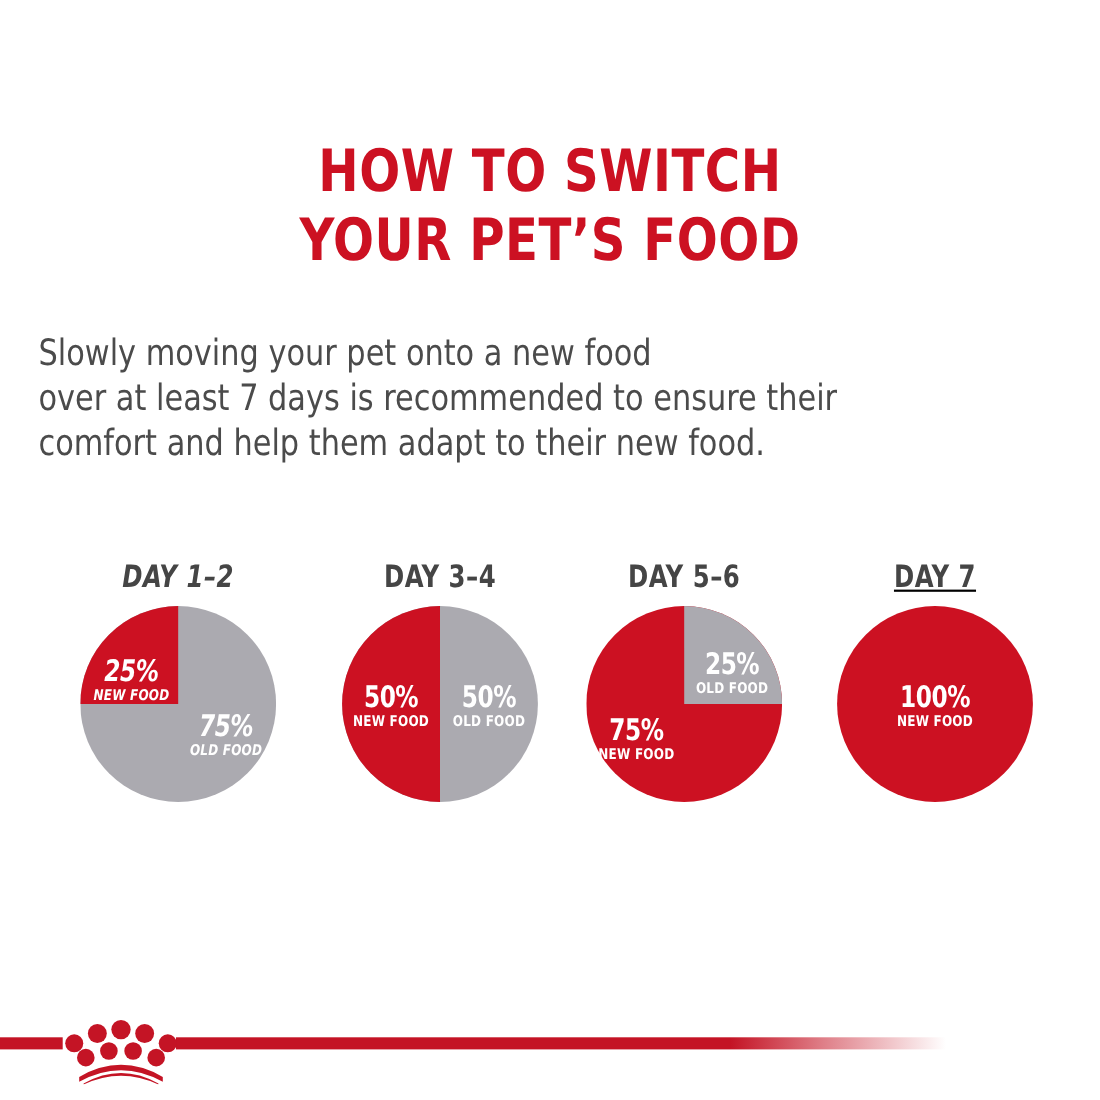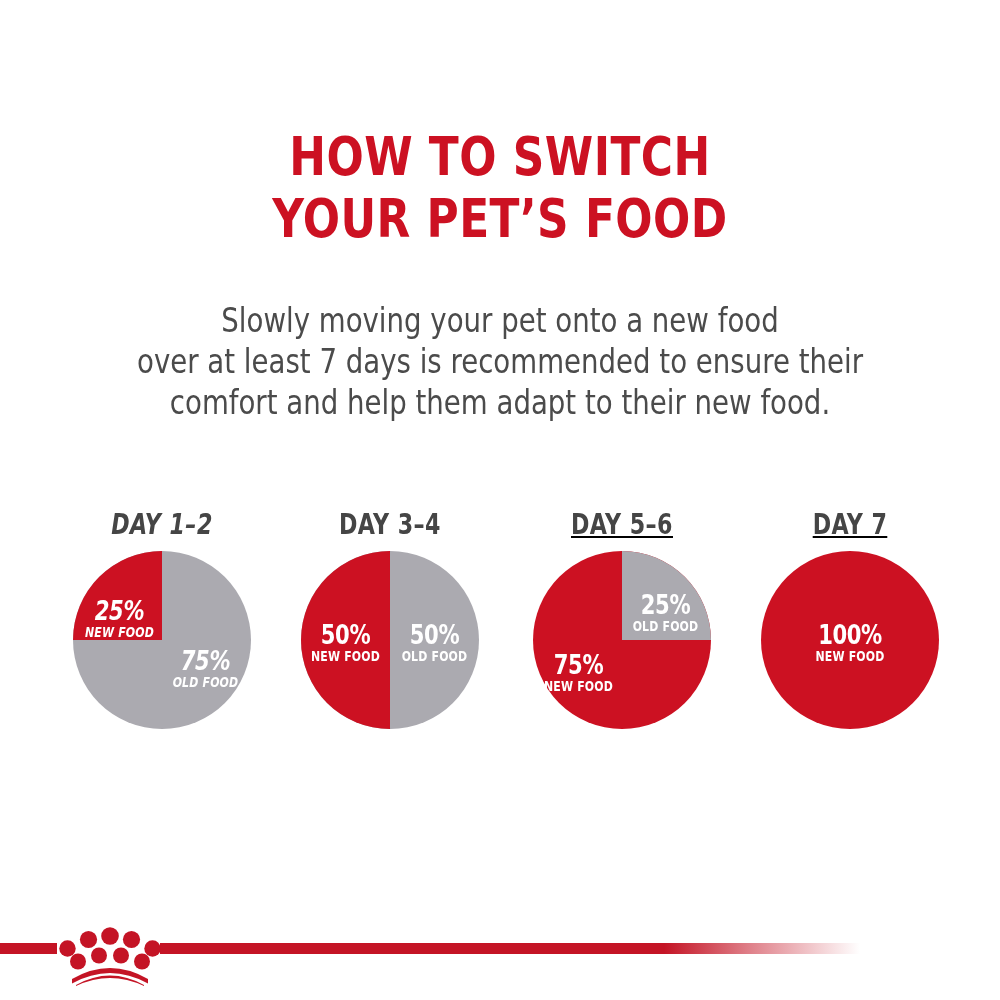--- a/index.html
+++ b/index.html
@@ -40,21 +40,21 @@
     transform-origin: center center;
     white-space: nowrap;
   }
 
   
   .body-block {
     position: absolute;
     top: 300px;
     left: 0;
     width: 1000px;
-    text-align: center;
+    text-align: left;
   }
   .body-line {
     display: block;
     color: #4b4b4b;
     font-family: "DejaVu Sans Condensed", "Liberation Sans Narrow", "Liberation Sans", sans-serif;
     font-weight: normal;
     font-size: 33px;
     line-height: 41px;
     letter-spacing: 0px;
     transform: scaleX(0.93);
@@ -71,22 +71,22 @@
     height: 250px;
   }
   .chart-cell {
     position: absolute;
     top: 0;
     width: 230px;
     height: 250px;
     text-align: center;
   }
   .chart-cell.c0 { left: 47px; font-style: italic; }
-  .chart-cell.c1 { left: 275px; }
-  .chart-cell.c2 { left: 507px; text-decoration: underline; }
+  .chart-cell.c1 { left: 285px; }
+  .chart-cell.c2 { left: 507px; }
   .chart-cell.c3 { left: 735px; text-decoration: underline; }
 
   .day-label {
     display: block;
     height: 34px;
     line-height: 34px;
     color: #454545;
     font-family: "DejaVu Sans Condensed", "Liberation Sans Narrow", "Liberation Sans", sans-serif;
     font-weight: bold;
     font-size: 28px;

